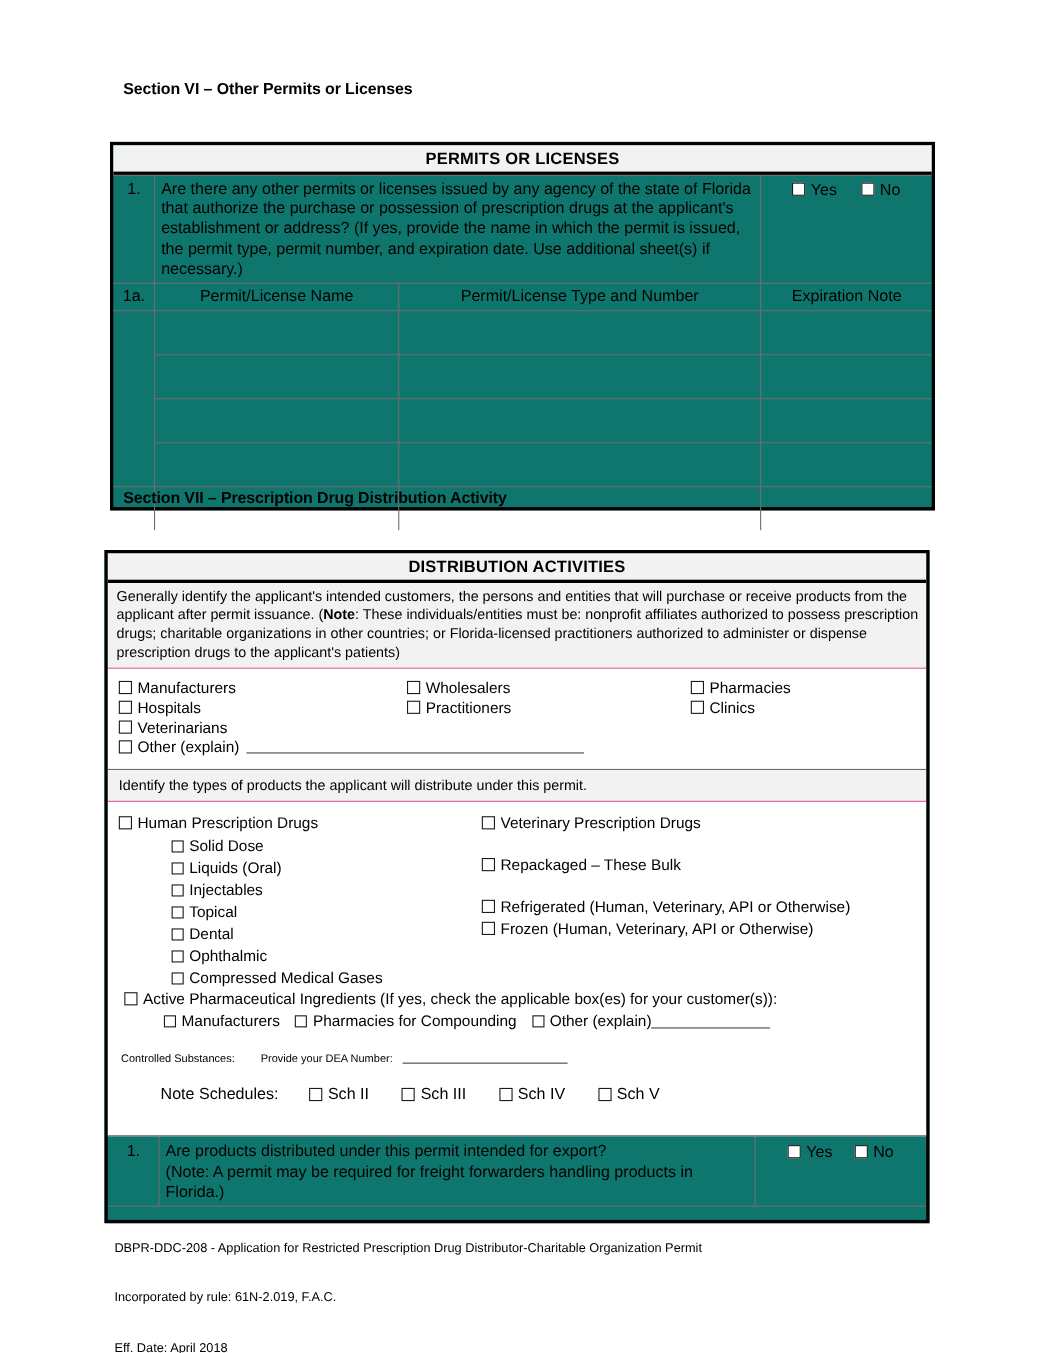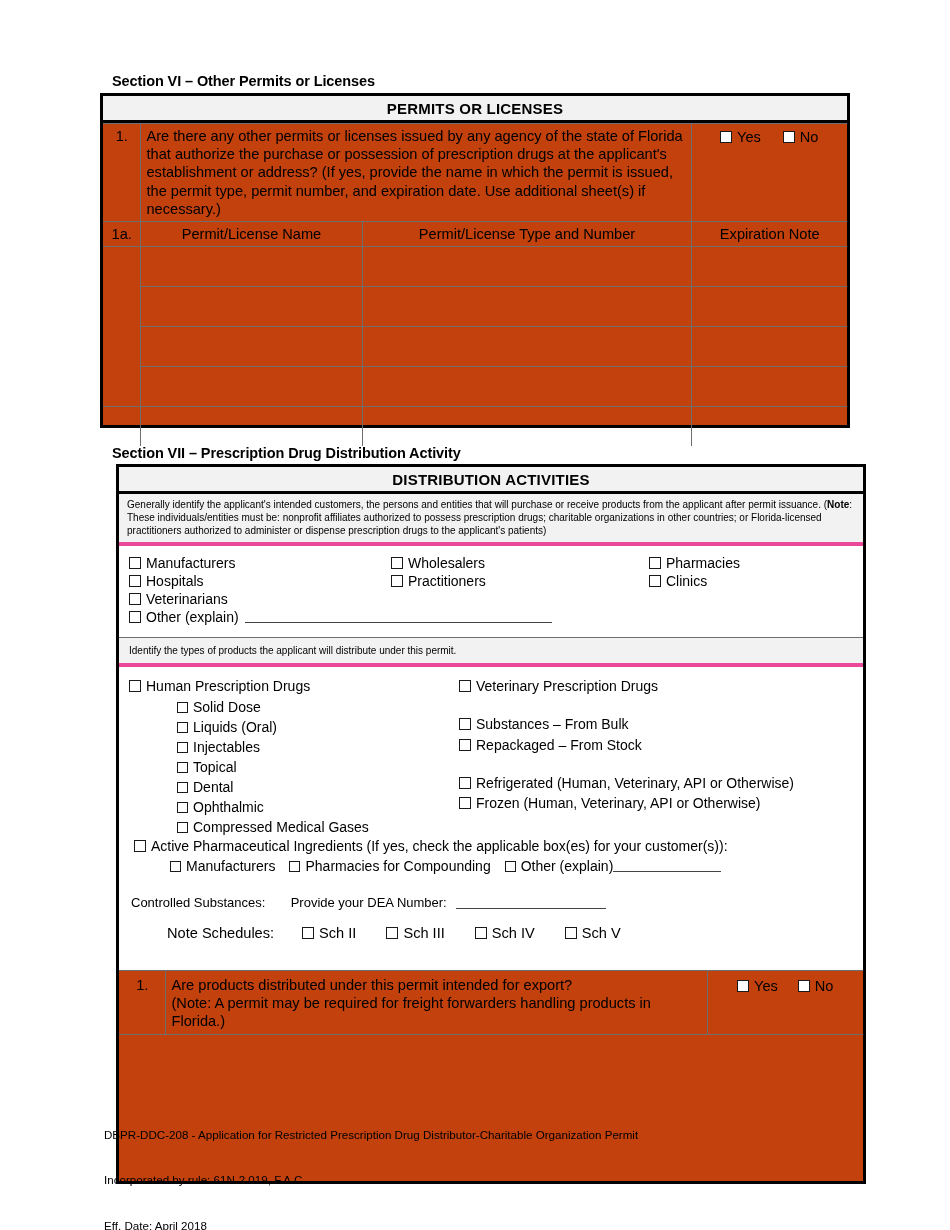--- a/index.html
+++ b/index.html
@@ -30,21 +30,22 @@
     letter-spacing: -0.1px;
     white-space: nowrap;
   }
   .section-heading .dash { font-weight: bold; }
 
   
   .formbox {
     position: absolute;
     border: 3px solid #000;
     box-sizing: border-box;
-    background: #c2410c;
+    background: #0f766e;
+    margin-top: 36px;
   }
   .titlebar {
     background: #f2f2f2;
     text-align: center;
     font-weight: bold;
     font-size: 15px;
     letter-spacing: 0.2px;
     padding: 4px 0 3px 0;
     border-bottom: 3px solid #000;
     box-sizing: border-box;
@@ -93,24 +94,24 @@
     align-items: center;
     justify-content: center;
     gap: 22px;
     font-size: 14.6px;
   }
   .yesno span.item { white-space: nowrap; }
 
   
   .greyband {
     background: #f2f2f2;
-    border-bottom: 4px solid #ec4899;
+    border-bottom: 1px solid #ec4899;
     box-sizing: border-box;
     padding: 3px 6px 5px 8px;
-    font-size: 10px;
+    font-size: 13px;
     line-height: 1.3;
   }
   .plainband {
     background: #ffffff;
     border-bottom: 1px solid #6e6e6e;
     box-sizing: border-box;
     padding: 6px 8px 6px 10px;
   }
 
   .chkrow { display: flex; align-items: center; font-size: 14px; line-height: 1.0; }
@@ -202,21 +203,21 @@
           <td style="border-right:none;border-bottom:none;"></td>
         </tr>
       </tbody>
     </table>
   </div>
 
   <div class="section-heading" style="left:112px; top:445px;">
     <span>Section VII</span><span class="dash"> – </span><span>Prescription Drug Distribution Activity</span>
   </div>
 
-  <div class="formbox" style="left:116px; top:464px; width:750px; height:720px;">
+  <div class="formbox" style="left:95px; top:464px; width:750px; height:612px;">
 
     <div class="titlebar">DISTRIBUTION ACTIVITIES</div>
 
     <div class="greyband" style="padding-top:4px;">
       <span>Generally identify the applicant's intended customers, the persons and entities that will purchase or receive products from the applicant after permit issuance.  (</span><b>Note</b><span>: These individuals/entities must be: nonprofit affiliates authorized to possess prescription drugs; charitable organizations in other countries; or Florida-licensed practitioners authorized to administer or dispense prescription drugs to the applicant's patients)</span>
     </div>
 
     <div class="plainband" style="height:92px; position:relative; padding-top:10px;">
 
       <div class="col-a" style="top:10px;">
@@ -304,25 +305,21 @@
       </div>
 
       <div style="position:absolute; left:340px; top:12px;">
         <div class="chkrow">
           <span class="cb"></span>
           <span>Veterinary Prescription Drugs</span>
         </div>
         <div style="margin-top:24px;">
           <div class="chkrow" style="margin-top:0;">
             <span class="cb"></span>
-            <span>Substances – From Bulk</span>
-          </div>
-          <div class="chkrow" style="margin-top:7px;">
-            <span class="cb"></span>
-            <span>Repackaged – From Stock</span>
+            <span>Repackaged – These Bulk</span>
           </div>
         </div>
         <div style="margin-top:24px;">
           <div class="chkrow" style="margin-top:0;">
             <span class="cb"></span>
             <span>Refrigerated (Human, Veterinary, API or Otherwise)</span>
           </div>
           <div class="chkrow" style="margin-top:6px;">
             <span class="cb"></span>
             <span>Frozen (Human, Veterinary, API or Otherwise)</span>
@@ -339,21 +336,21 @@
           <span class="cb sm"></span>
           <span style="margin-right:14px;">Manufacturers</span>
           <span class="cb sm"></span>
           <span style="margin-right:14px;">Pharmacies for Compounding</span>
           <span class="cb sm"></span>
           <span>Other (explain)</span>
           <span class="ul-line" style="width:108px;"></span>
         </div>
       </div>
 
-      <div style="position:absolute; left:12px; top:228px; font-size:13px;">
+      <div style="position:absolute; left:12px; top:228px; font-size:10px;">
         <span>Controlled Substances:</span>
         <span style="display:inline-block; width:18px;"></span>
         <span>Provide your DEA Number:</span>
         <span class="ul-line" style="width:150px; margin-left:6px;"></span>
       </div>
 
       <div style="position:absolute; left:48px; top:258px; font-size:14.6px; display:flex; align-items:center;">
         <span style="margin-right:28px;">Note Schedules:</span>
         <span class="cb"></span>
         <span style="margin-right:30px;">Sch II</span>

